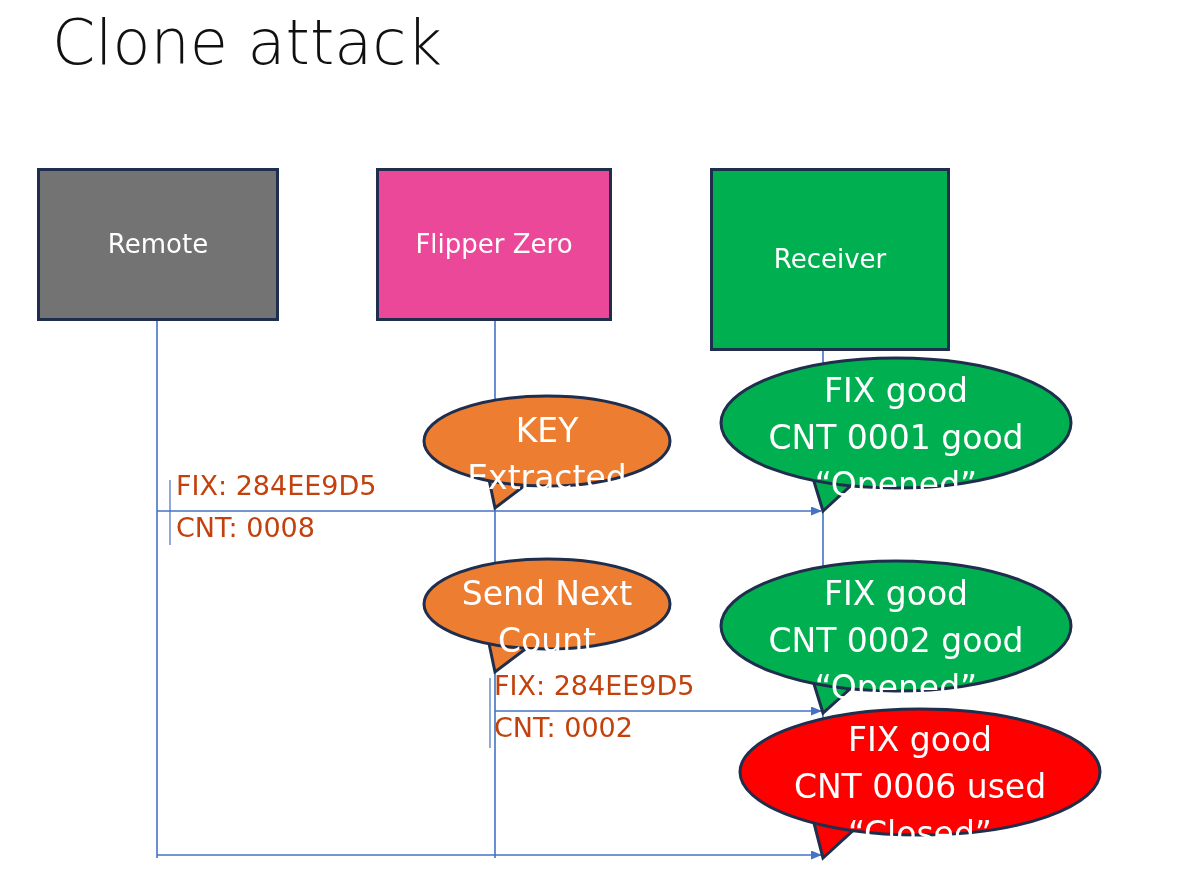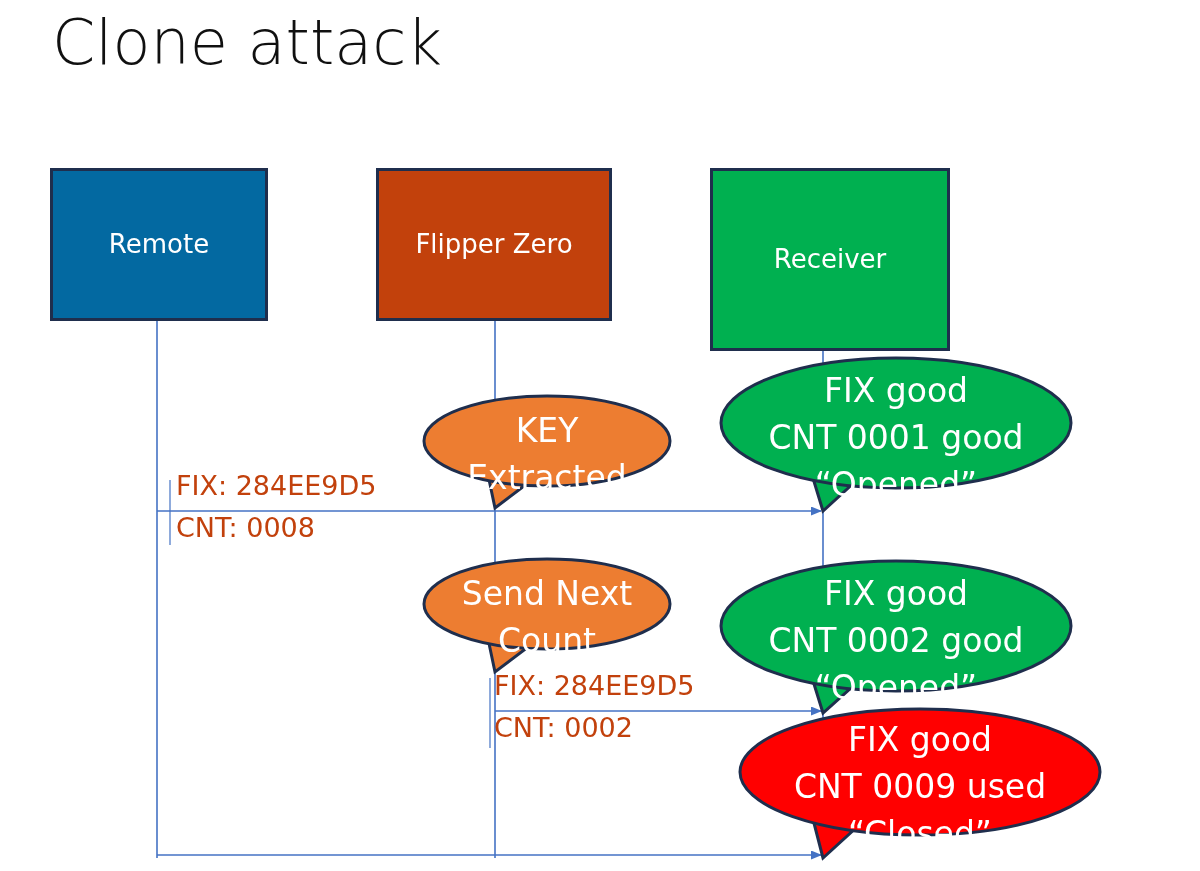--- a/index.html
+++ b/index.html
@@ -114,25 +114,25 @@
       <path d="M823,713 L805,655 L880,662 Z" fill="#00B050" stroke="#1F2E4D" stroke-width="3"></path>
       <ellipse cx="896" cy="626" rx="175" ry="65" fill="#00B050" stroke="#1F2E4D" stroke-width="3"></ellipse>
     </g>
 
     <g>
       <path d="M823,858 L808,800 L880,806 Z" fill="#FF0000" stroke="#1F2E4D" stroke-width="3"></path>
       <ellipse cx="920" cy="772" rx="180" ry="63" fill="#FF0000" stroke="#1F2E4D" stroke-width="3"></ellipse>
     </g>
   </svg>
 
-  <div class="lane-box" style="left:37px; top:168px; width:218px; height:153px; background:#0369a1;margin-left:13px;">
+  <div class="lane-box" style="left:37px; top:168px; width:242px; height:153px; background:#737373;">
     <span class="lane-label">Remote</span>
   </div>
 
-  <div class="lane-box" style="left:376px; top:168px; width:236px; height:153px; background:#c2410c;">
+  <div class="lane-box" style="left:376px; top:168px; width:236px; height:153px; background:#ec4899;">
     <span class="lane-label">Flipper Zero</span>
   </div>
 
   <div class="lane-box" style="left:710px; top:168px; width:240px; height:183px; background:#00B050;">
     <span class="lane-label">Receiver</span>
   </div>
 
   <div class="msg-label" style="left:176px; top:472px;">FIX: 284EE9D5</div>
   <div class="msg-label" style="left:176px; top:514px;">CNT: 0008</div>
 
@@ -156,17 +156,17 @@
   </div>
 
   <div class="callout-text" style="left:721px; top:571px; width:350px;">
     <div>FIX good</div>
     <div>CNT 0002 good</div>
     <div>“Opened”</div>
   </div>
 
   <div class="callout-text" style="left:745px; top:717px; width:350px;">
     <div>FIX good</div>
-    <div>CNT 0009 used</div>
+    <div>CNT 0006 used</div>
     <div>“Closed”</div>
   </div>
 
 </div>
 
 </body></html>

